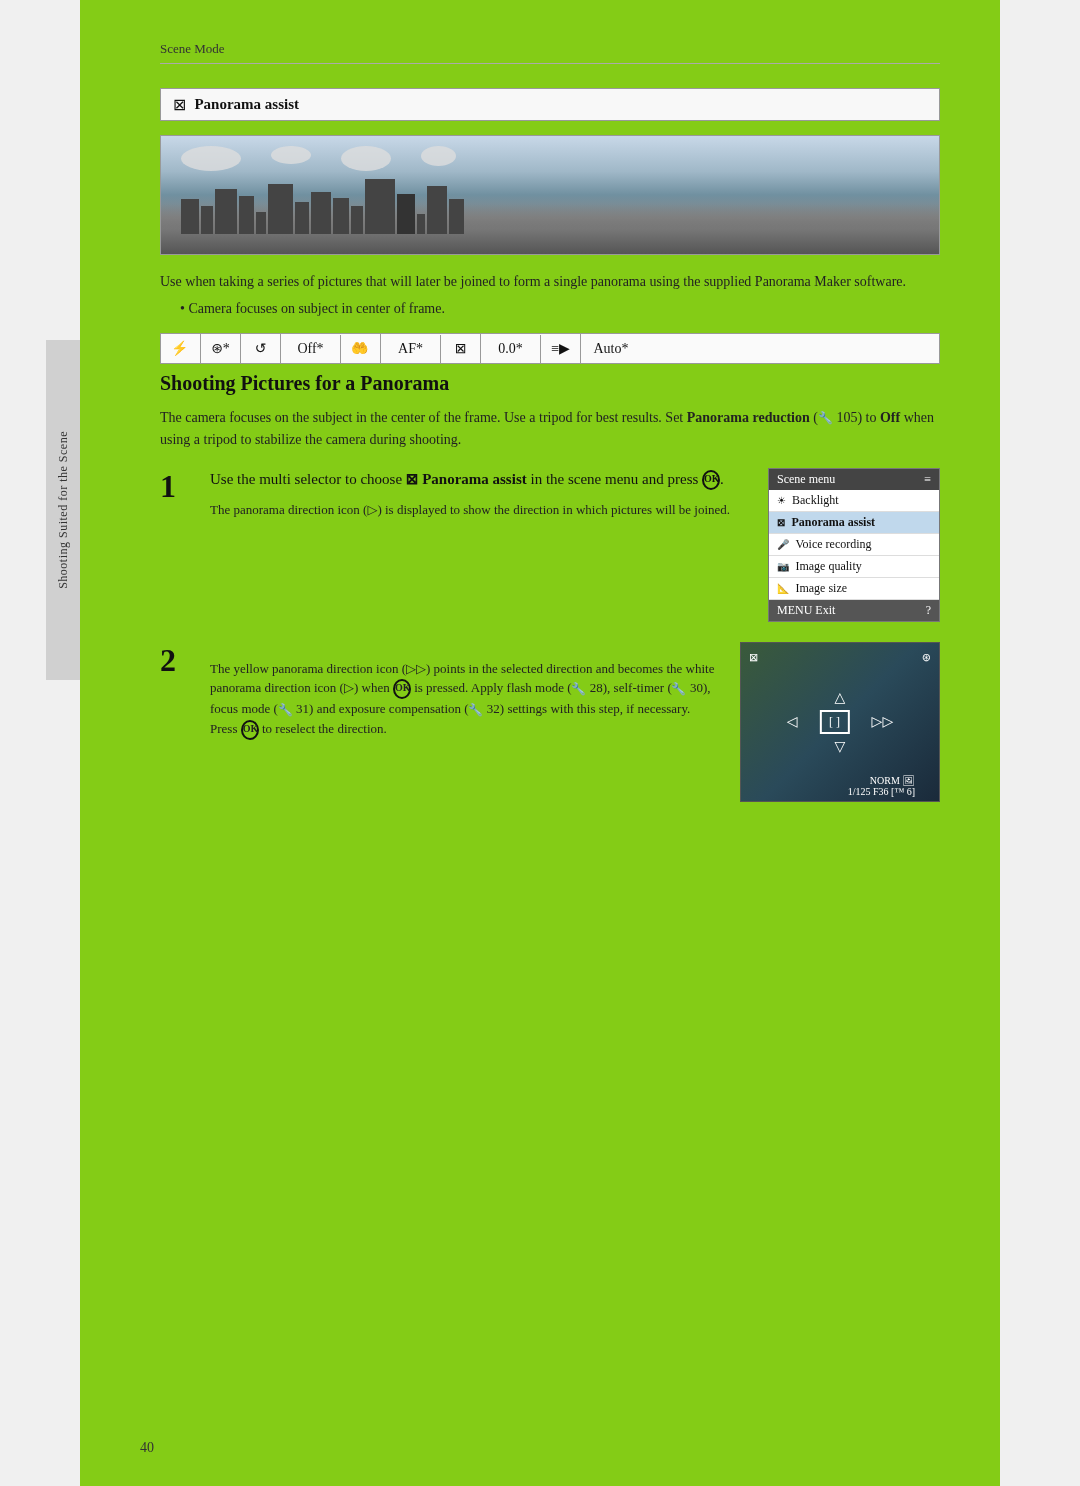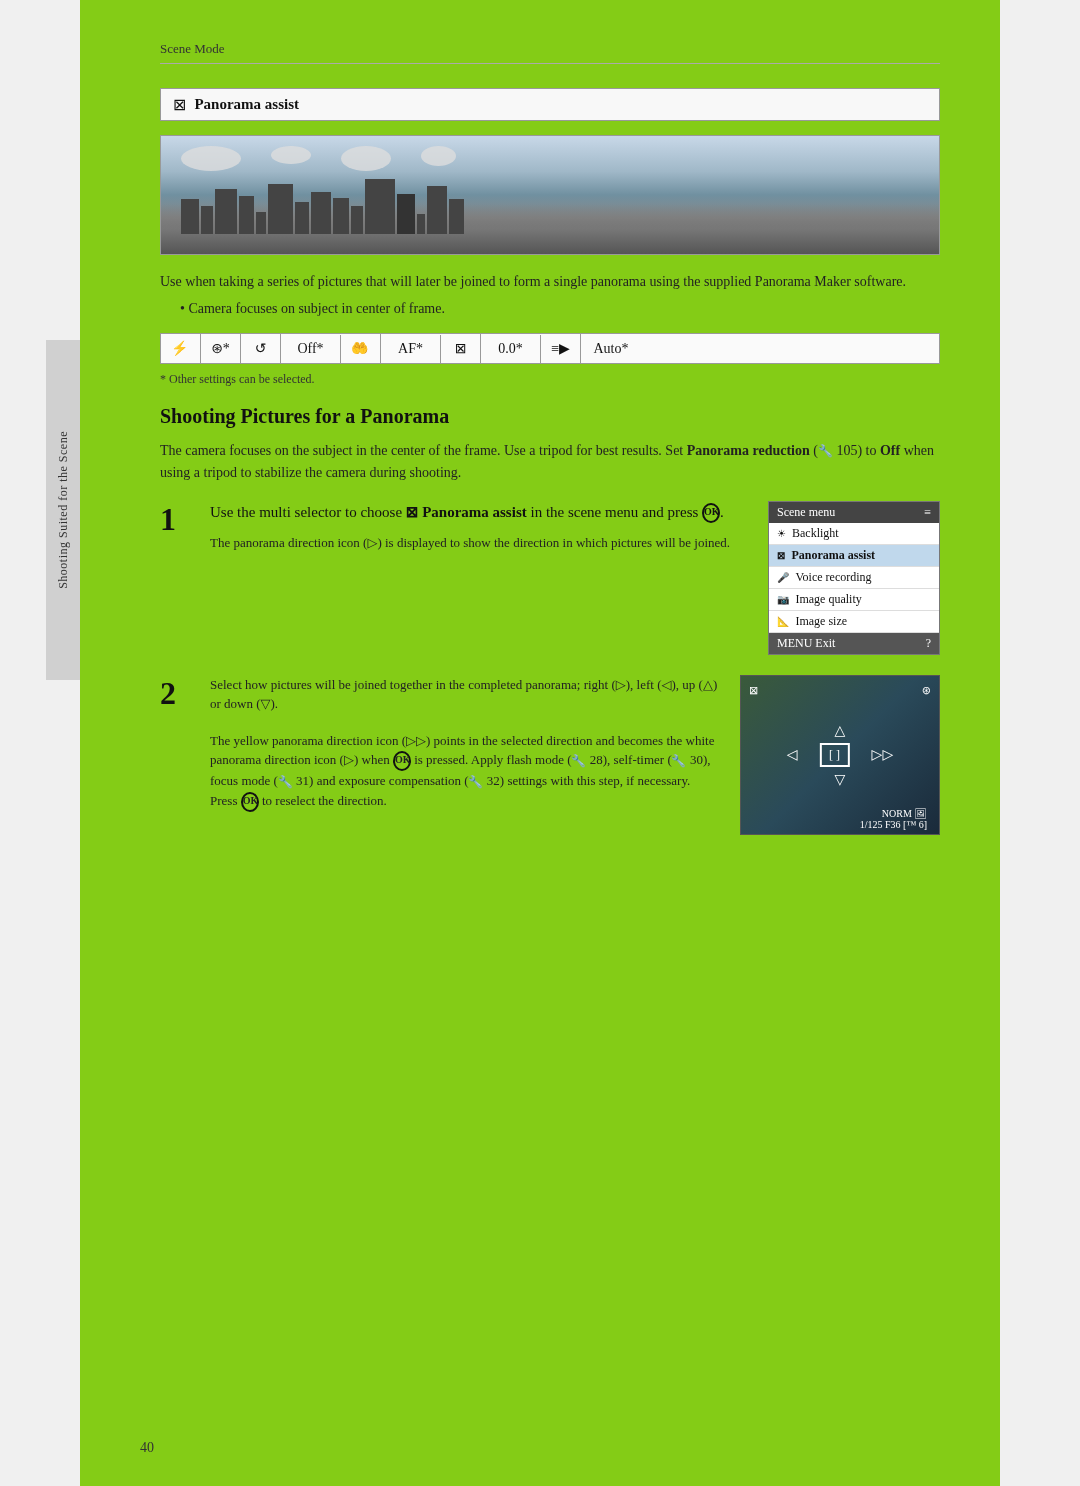--- a/index.html
+++ b/index.html
@@ -261,21 +261,21 @@
       left: 0; right: 0;
       display: flex;
       justify-content: space-between;
       padding: 4px 8px;
       color: #fff;
       font-size: 11px;
     }
     .camera-bottom-info {
       position: absolute;
       bottom: 4px;
-      right: 12px;
+      right: 24px;
       color: #fff;
       font-size: 10px;
       text-align: right;
     }
     
     .page-number {
       position: absolute;
       bottom: 30px;
       left: 60px;
       font-size: 14px;
@@ -372,21 +372,20 @@
         <span>0.0*</span>
       </div>
     <div class="settings-cell">
         <span>≡▶</span>
       </div>
     <div class="settings-cell settings-cell-wide">
         <span>Auto*</span>
       </div>
   </div>
 
-  <p class="asterisk-note">* Other settings can be selected.</p>
 
   <p class="bold-heading">Shooting Pictures for a Panorama</p>
 
   <p class="body-para">
     The camera focuses on the subject in the center of the frame. Use a tripod for best results. Set <strong>Panorama reduction</strong> (<span class="ref-icon">🔧</span> 105) to <strong>Off</strong> when using a tripod to stabilize the camera during shooting.
   </p>
 
   <div class="step-container">
     <div class="step-number">1</div>
     <div class="step-content">
@@ -427,23 +426,20 @@
       <div class="scene-menu-footer">
         <span>MENU Exit</span>
         <span>?</span>
       </div>
     </div>
   </div>
 
   <div class="step-container">
     <div class="step-number">2</div>
     <div class="step-content">
-      <p class="step-sub-text">
-        Select how pictures will be joined together in the completed panorama; right (▷), left (◁), up (△) or down (▽).
-      </p>
       <br>
       <p class="step-sub-text">
         The yellow panorama direction icon (▷▷) points in the selected direction and becomes the white panorama direction icon (▷) when <span class="ok-circle">OK</span> is pressed. Apply flash mode (<span class="ref-icon">🔧</span> 28), self-timer (<span class="ref-icon">🔧</span> 30), focus mode (<span class="ref-icon">🔧</span> 31) and exposure compensation (<span class="ref-icon">🔧</span> 32) settings with this step, if necessary. Press <span class="ok-circle">OK</span> to reselect the direction.
       </p>
     </div>
 
     <div class="camera-display">
       <div class="camera-display-bg"></div>
       <div class="camera-icons-overlay">
         <span>⊠</span>

